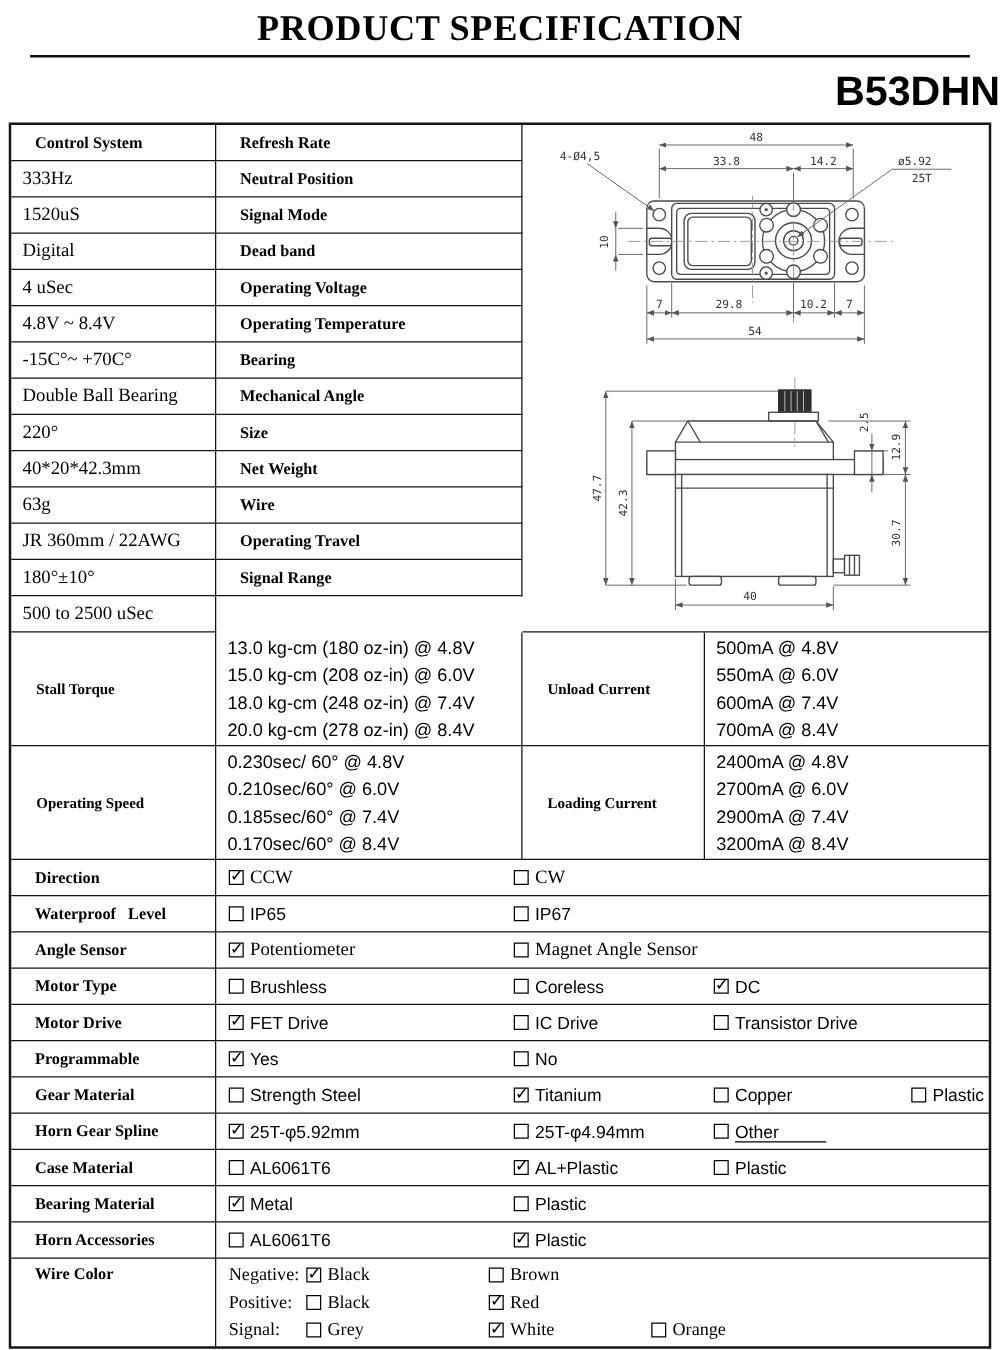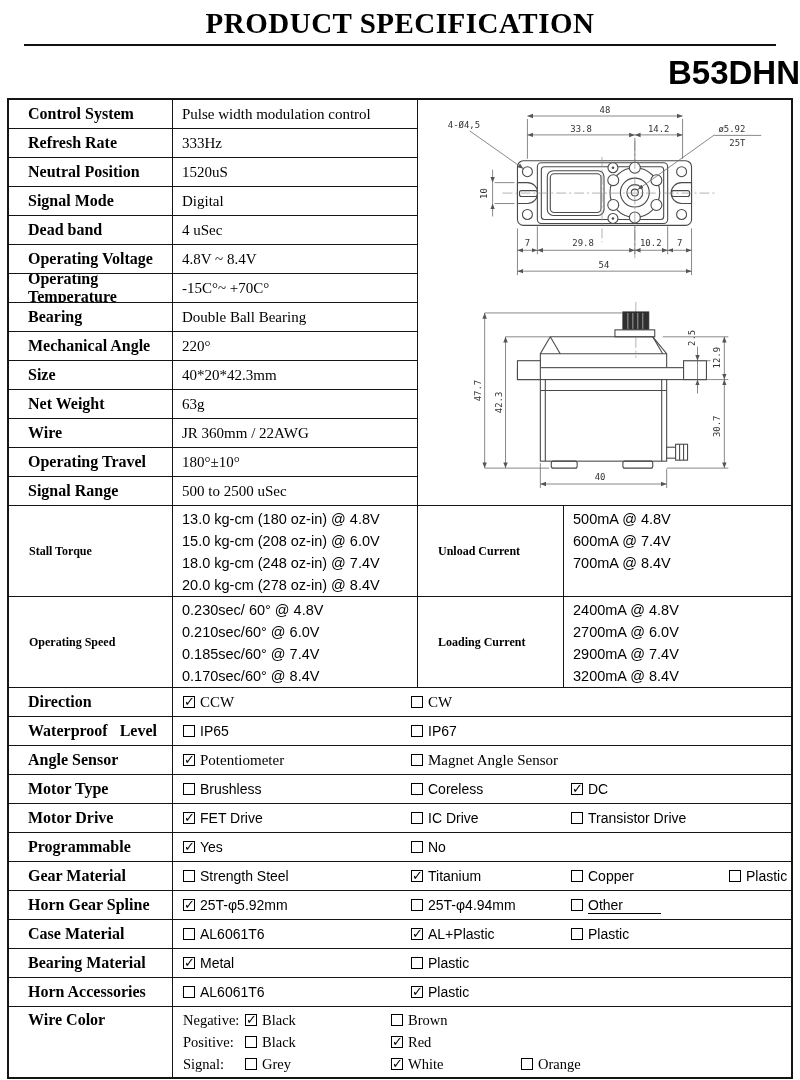--- a/index.html
+++ b/index.html
@@ -12,21 +12,21 @@
   .model { font-family: "Liberation Sans", sans-serif; font-weight: bold; font-size: 33px; text-align: right; margin: 8px 0 6px 0; }
 
   .tbl { width: 786px; margin: 0 auto; border: 2px solid #151515; background: #fff; }
 
   .secA { display: grid; grid-template-columns: 164px 245px 1fr; grid-auto-rows: 29px; }
   .secB { display: grid; grid-template-columns: 164px 245px 146px 1fr; grid-auto-rows: 91px; }
   .secC { display: grid; grid-template-columns: 164px 1fr; grid-auto-rows: 29px; }
   .secD { display: grid; grid-template-columns: 164px 1fr; grid-auto-rows: 70px; }
 
   .cell { border-right: 1px solid #151515; border-bottom: 1px solid #151515; display: flex; align-items: center; overflow: hidden; }
-  .lbl  { font-weight: bold; font-size: 16px; padding-left: 19px; }
+  .lbl  { font-weight: bold; font-size: 13px; padding-left: 19px; }
   .val  { font-size: 15px; padding-left: 9px; }
   .last { border-right: none; }
   .nb   { border-bottom: none; }
 
   .draw { grid-column: 3; grid-row: 1 / span 14; display: block; padding: 0; }
   .draw svg { display: block; }
 
   .mlbl { font-weight: bold; font-size: 12px; padding-left: 20px; }
   .mval { display: block; font-family: "Liberation Sans", sans-serif; font-size: 14.5px; line-height: 22px; padding: 2px 0 0 9px; }
 
@@ -212,21 +212,20 @@
 
             <line class="dl" x1="123" y1="364" x2="123" y2="389"></line>
             <line class="dl" x1="250" y1="370" x2="250" y2="389"></line>
             <line class="dl" x1="123" y1="385" x2="250" y2="385" marker-start="url(#ar)" marker-end="url(#ar)"></line>
             <text class="dt" x="183" y="381" text-anchor="middle">40</text>
           </g>
         </svg>
       </div>
 
       <div class="cell lbl">Control System</div>
-      <div class="cell val">Pulse width modulation control</div>
       <div class="cell lbl">Refresh Rate</div>
       <div class="cell val">333Hz</div>
       <div class="cell lbl">Neutral Position</div>
       <div class="cell val">1520uS</div>
       <div class="cell lbl">Signal Mode</div>
       <div class="cell val">Digital</div>
       <div class="cell lbl">Dead band</div>
       <div class="cell val">4 uSec</div>
       <div class="cell lbl">Operating Voltage</div>
       <div class="cell val">4.8V ~ 8.4V</div>
@@ -252,20 +251,21 @@
       <div class="cell mlbl">Stall Torque</div>
       <div class="cell mval">
         <div>13.0 kg-cm (180 oz-in) @ 4.8V</div>
         <div>15.0 kg-cm (208 oz-in) @ 6.0V</div>
         <div>18.0 kg-cm (248 oz-in) @ 7.4V</div>
         <div>20.0 kg-cm (278 oz-in) @ 8.4V</div>
       </div>
       <div class="cell mlbl">Unload Current</div>
       <div class="cell mval last">
         <div>500mA @ 4.8V</div>
+        <div>550mA @ 6.0V</div>
         <div>600mA @ 7.4V</div>
         <div>700mA @ 8.4V</div>
       </div>
       <div class="cell mlbl">Operating Speed</div>
       <div class="cell mval">
         <div>0.230sec/ 60° @ 4.8V</div>
         <div>0.210sec/60° @ 6.0V</div>
         <div>0.185sec/60° @ 7.4V</div>
         <div>0.170sec/60° @ 8.4V</div>
       </div>

